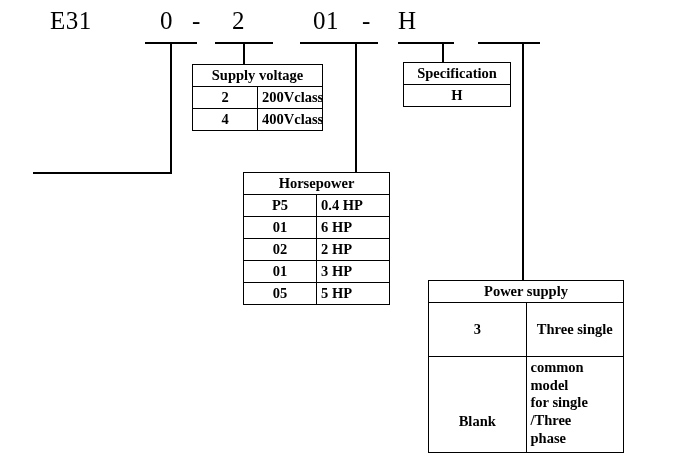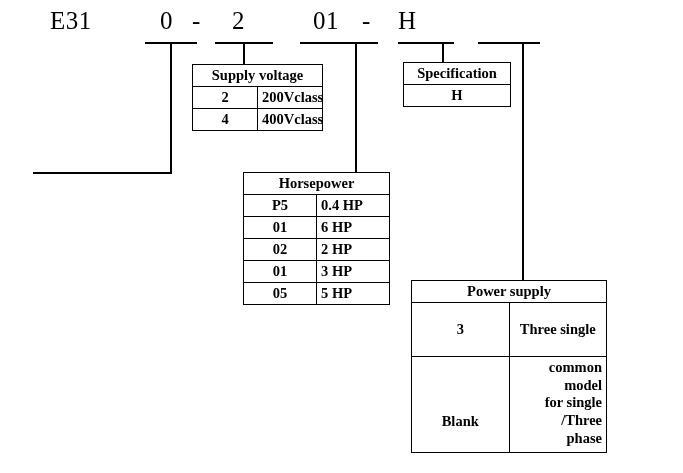--- a/index.html
+++ b/index.html
@@ -145,31 +145,31 @@
       <td class="cell-c">01</td>
       <td class="cell-l">3 HP</td>
     </tr>
     <tr>
       <td class="cell-c">05</td>
       <td class="cell-l">5 HP</td>
     </tr>
   </tbody>
     </table>
 
-  <table class="tbl" style="left:411px; top:280px; width:196px;border-radius:31px;">
+  <table class="tbl" style="left:428px; top:280px; width:196px;border-radius:31px;">
     <tbody>
         <tr>
       <th colspan="2">Power supply</th>
     </tr>
     <tr style="height:54px;">
       <td class="cell-c" style="width:56px;">3</td>
       <td class="cell-c">Three single</td>
     </tr>
     <tr style="height:96px;">
       <td class="cell-l" style="vertical-align:bottom; padding-bottom:22px;text-align:center;">Blank</td>
-      <td class="cell-l" style="vertical-align:top; line-height:1.22;text-align:right;">common model
+      <td class="cell-l" style="vertical-align:top; line-height:1.22;">common model
 for single /Three
 phase</td>
     </tr>
   </tbody>
     </table>
 
 </div>
 
 </body></html>

